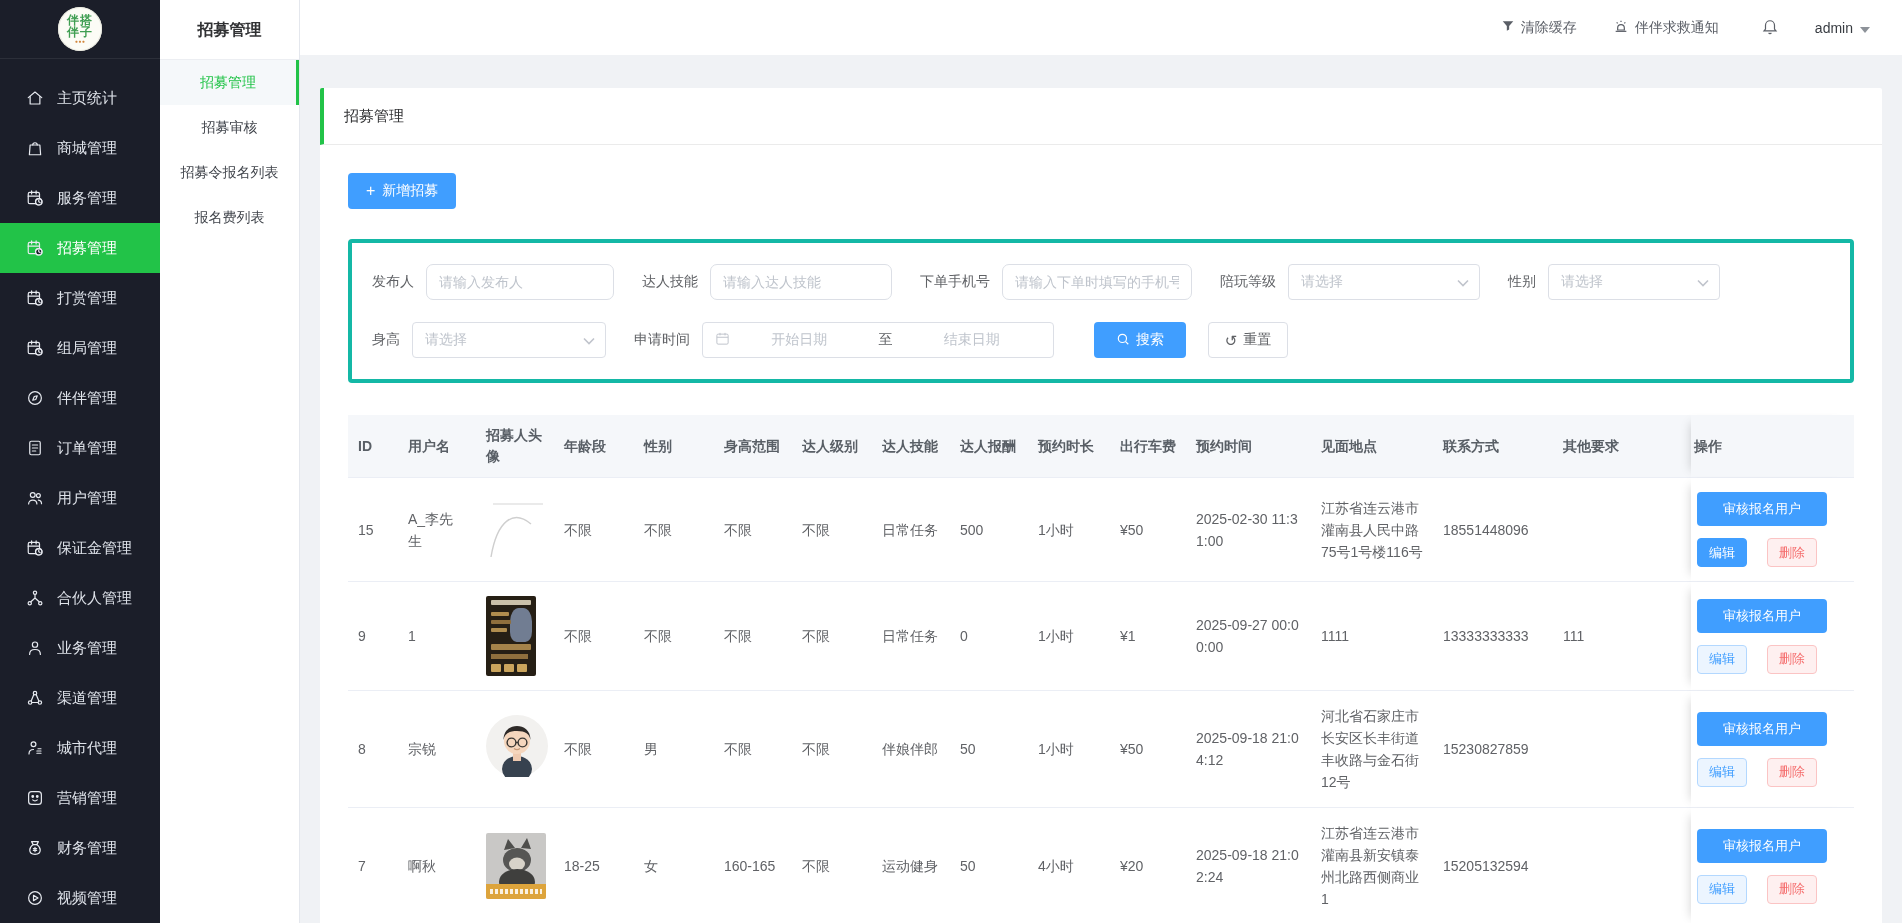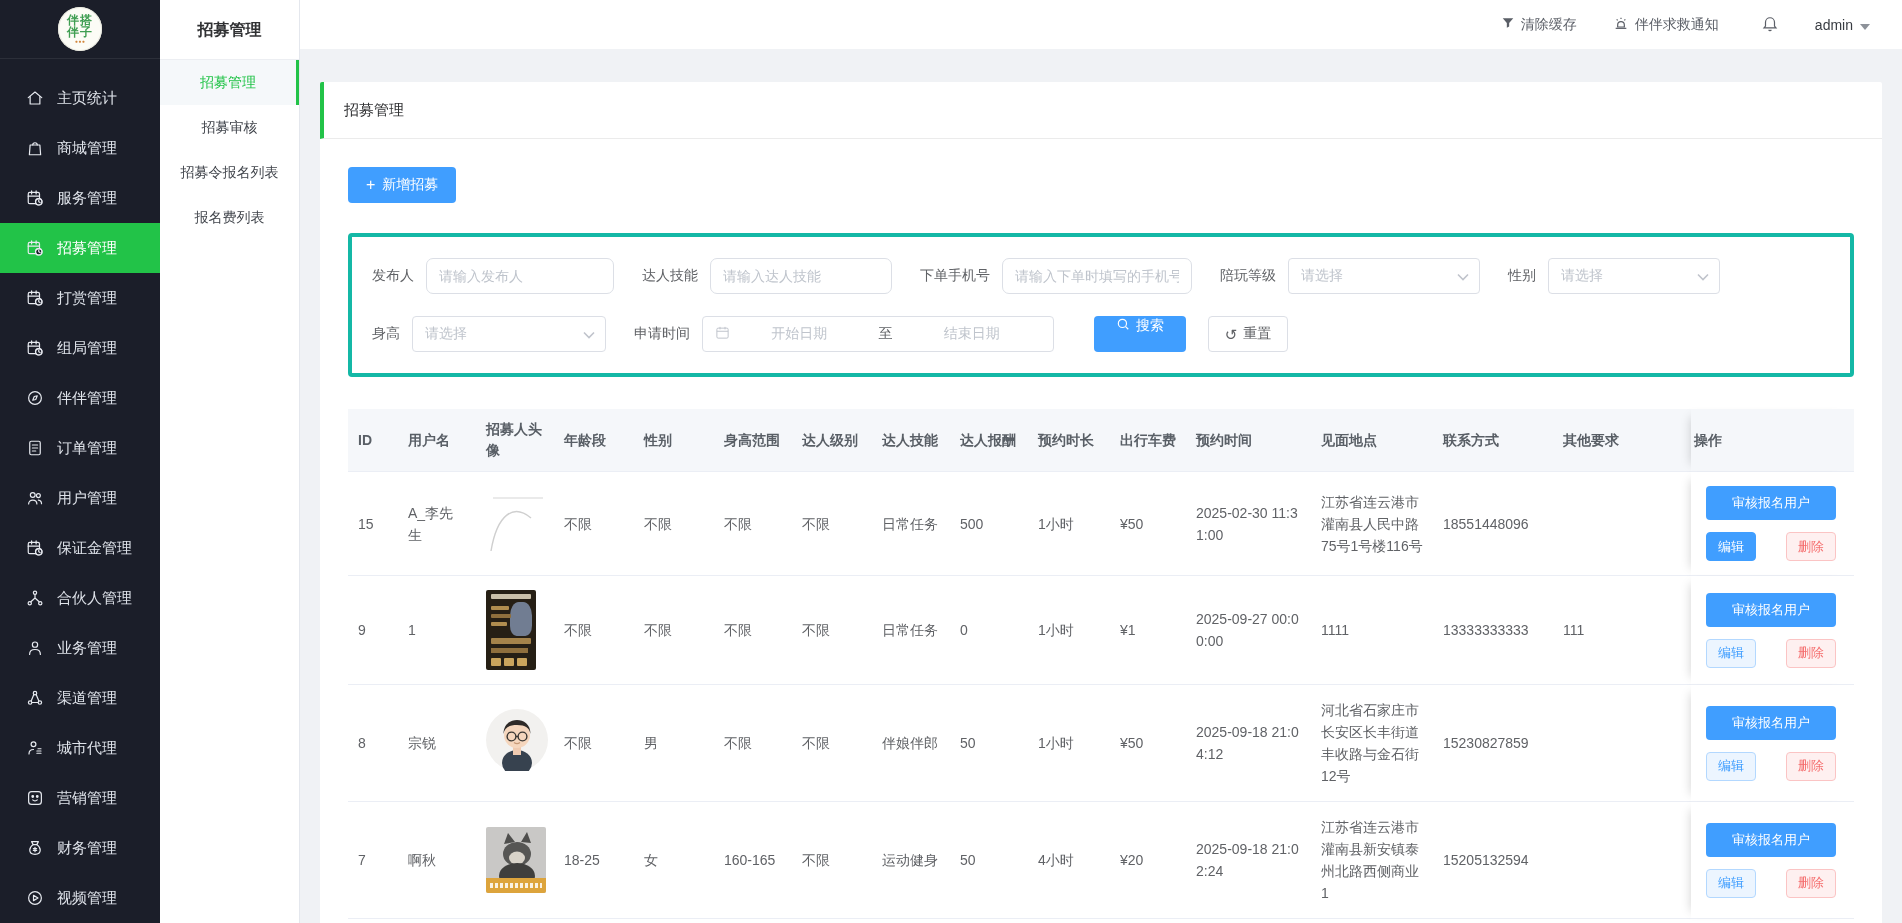--- a/index.html
+++ b/index.html
@@ -23,21 +23,21 @@
   .side-item.active{background:var(--green);color:#fff;}
 
   
   .submenu{width:140px;background:#fff;flex-shrink:0;border-right:1px solid #e4e7ed;}
   .submenu-title{height:60px;line-height:60px;text-align:center;font-size:16px;font-weight:700;color:#303133;border-bottom:1px solid #eceef2;}
   .sub-item{height:45px;display:flex;align-items:center;justify-content:center;font-size:14px;color:#41454c;cursor:pointer;}
   .sub-item.active{background:#f5f8fa;color:var(--green);border-right:3px solid var(--green);}
 
   
   .main{flex:1;display:flex;flex-direction:column;min-width:0;}
-  .topbar{height:49px;background:#fff;display:flex;align-items:center;justify-content:flex-end;padding-right:32px;gap:36px;flex-shrink:0;}
+  .topbar{height:55px;background:#fff;display:flex;align-items:center;justify-content:flex-end;padding-right:32px;gap:36px;flex-shrink:0;}
   .top-item{display:flex;align-items:center;gap:6px;font-size:14px;color:#5a5e66;cursor:pointer;white-space:nowrap;}
   .top-item svg{color:#5a5e66;}
   .top-bell{margin-left:6px;cursor:pointer;color:#5a5e66;}
   .top-admin{display:flex;align-items:flex-end;gap:7px;font-size:14px;color:#383c42;cursor:pointer;}
 
   .content{flex:1;overflow:hidden;}
   .card{margin:33px 20px 0;}
   .title-card{background:#fff;border-left:4px solid var(--green);height:57px;display:flex;align-items:center;padding-left:20px;font-size:15px;color:#303133;border-bottom:1px solid #ebebeb;border-radius:2px 2px 0 0;}
   .body-card{background:#fff;padding:28px;height:800px;}
 
@@ -49,37 +49,37 @@
   .f-row{display:flex;align-items:center;}
   .f-row + .f-row{margin-top:22px;}
   .f-field{display:flex;align-items:center;margin-right:28px;}
   .f-label{font-size:14px;color:#606266;margin-right:12px;white-space:nowrap;}
   .f-input{height:36px;border:1px solid #dcdfe6;border-radius:7px;padding:0 12px;font-size:14px;color:#606266;outline:none;}
   .f-input::placeholder{color:#bfc4cc;}
   .f-select{height:36px;border:1px solid #dcdfe6;border-radius:4px;display:flex;align-items:center;justify-content:space-between;padding:0 10px 0 12px;font-size:14px;color:#bfc4cc;cursor:pointer;background:#fff;}
   .date-box{width:352px;height:36px;border:1px solid #dcdfe6;border-radius:4px;display:flex;align-items:center;padding:0 12px;font-size:14px;color:#bfc4cc;background:#fff;}
   .date-box .dph{flex:1;text-align:center;}
   .date-box .sep{color:#606266;padding:0 10px;}
-  .search-btn{height:36px;width:92px;background:var(--blue);color:#fff;border:none;border-radius:4px;font-size:14px;display:inline-flex;align-items:flex-start;justify-content:center;gap:6px;margin-left:12px;cursor:pointer;}
+  .search-btn{height:36px;width:92px;background:var(--blue);color:#fff;border:none;border-radius:4px;font-size:14px;display:inline-flex;align-items:center;justify-content:center;gap:6px;margin-left:12px;cursor:pointer;}
   .reset-btn{height:36px;width:80px;background:#fff;border:1px solid #dcdfe6;border-radius:4px;font-size:14px;color:#606266;display:inline-flex;align-items:center;justify-content:center;gap:6px;margin-left:22px;cursor:pointer;}
   .reset-btn .ricon{font-size:15px;line-height:1;}
 
   
   .table-wrap{margin-top:32px;}
   table{border-collapse:separate;border-spacing:0;table-layout:fixed;width:1506px;}
   th{background:#f5f7fa;font-size:14px;font-weight:700;color:#595f66;text-align:left;padding:10px;line-height:21px;border-bottom:1px solid #ebeef5;height:62px;vertical-align:middle;}
   td{font-size:14px;color:#606266;padding:14px 10px;border-bottom:1px solid #ebeef5;vertical-align:middle;line-height:22px;background:#fff;word-break:break-all;}
   .ops-col{box-shadow:-8px 0 10px -8px rgba(0,0,0,.18);}
   th.ops-col{background:#f5f7fa;padding-left:3px;}
-  td.ops-col{padding-left:15px;}
+  td.ops-col{padding-left:6px;}
   .review-btn{width:130px;height:34px;background:var(--blue);color:#fff;border:none;border-radius:4px;font-size:13px;cursor:pointer;white-space:nowrap;}
   .mini-row{margin-top:12px;display:flex;gap:20px;}
   .edit-btn{min-width:50px;height:29px;background:#ecf5ff;border:1px solid #b3d8ff;color:var(--blue);border-radius:4px;font-size:13px;cursor:pointer;}
   .edit-btn.solid{background:var(--blue);border-color:var(--blue);color:#fff;}
-  .del-btn{min-width:50px;height:29px;background:#fef0f0;border:1px solid #fbc4c4;color:var(--danger);border-radius:4px;font-size:13px;cursor:pointer;margin-left:10px;}
+  .del-btn{min-width:50px;height:29px;background:#fef0f0;border:1px solid #fbc4c4;color:var(--danger);border-radius:4px;font-size:13px;cursor:pointer;}
 
   
   .av-broken{width:60px;height:58px;position:relative;}
   .av-poster{width:50px;height:80px;background:#261f15;position:relative;border-radius:2px;overflow:hidden;}
   .pp-top{position:absolute;top:4px;left:5px;right:5px;height:5px;background:#e8ddc3;opacity:.85;border-radius:1px;}
   .pp-fig{position:absolute;top:12px;right:4px;width:22px;height:34px;background:#7a87a0;border-radius:40% 40% 30% 30%;opacity:.9;}
   .pp-l1,.pp-l2,.pp-l3{position:absolute;left:5px;height:4px;background:#b08d4f;border-radius:1px;}
   .pp-l1{top:16px;width:18px;}
   .pp-l2{top:24px;width:20px;background:#8f6f3d;}
   .pp-l3{top:32px;width:16px;}

